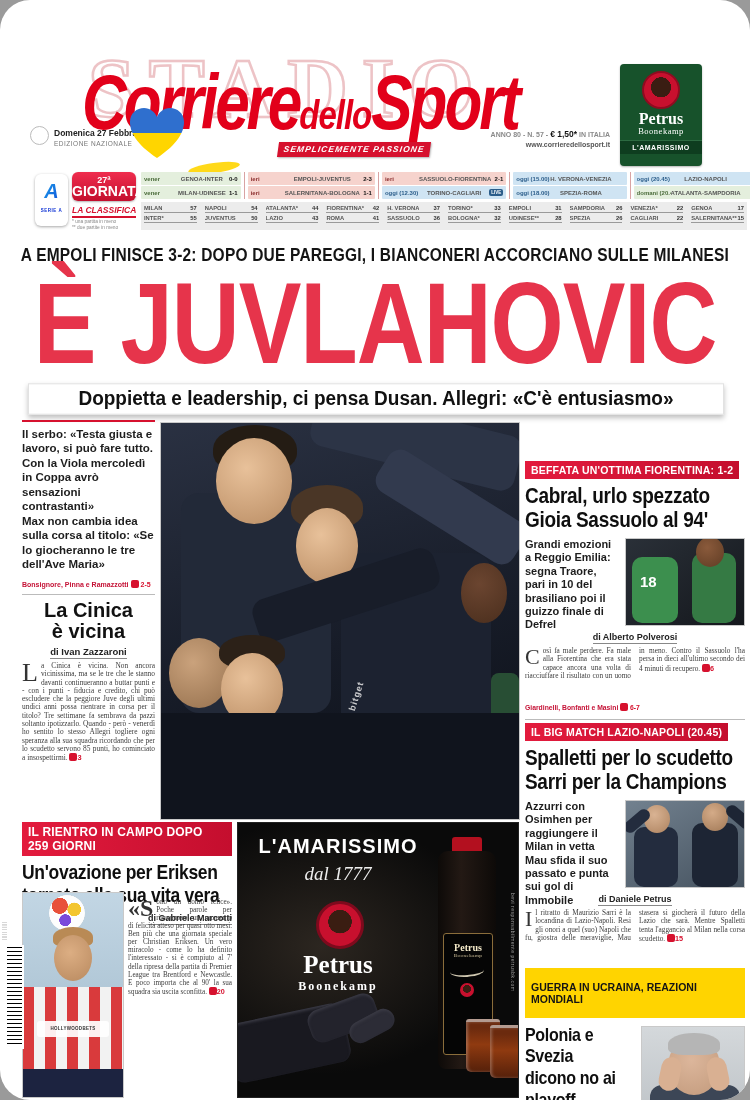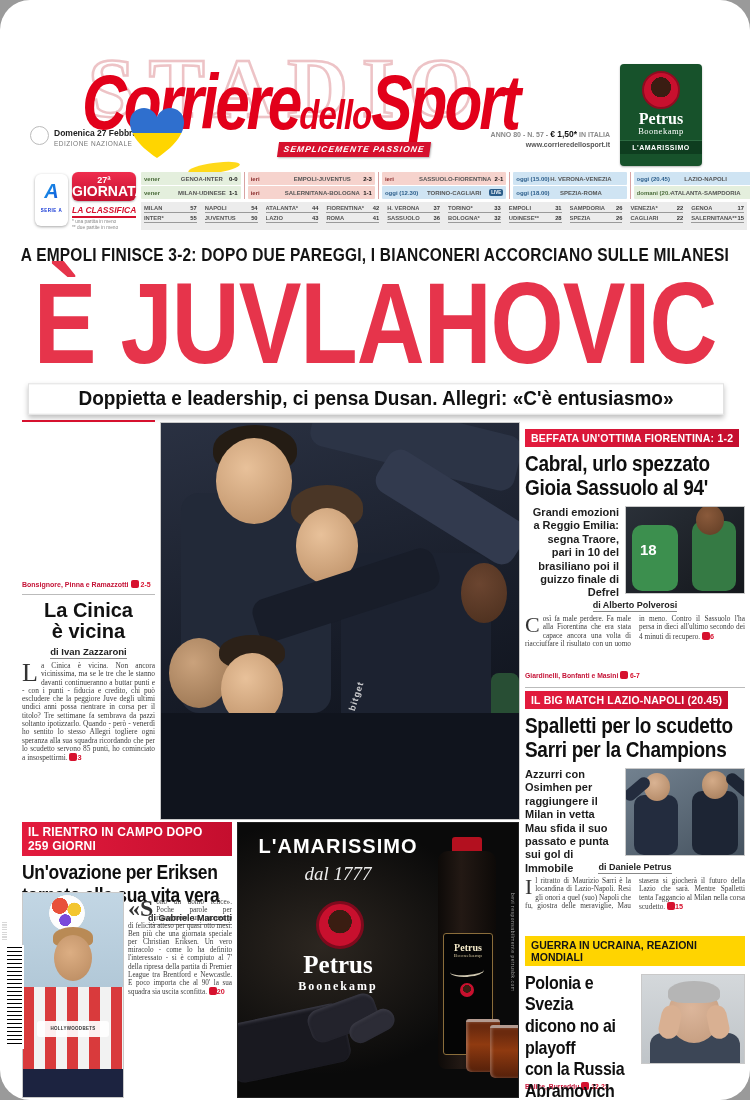--- a/index.html
+++ b/index.html
@@ -102,25 +102,25 @@
           background:linear-gradient(165deg,#2a3142 0%,#171c28 55%,#0b0e15 100%);}
   .head1{position:absolute;border-radius:50%;background:radial-gradient(circle at 40% 35%,#e8c19a,#b98c63);}
   .hair{position:absolute;border-radius:50% 50% 40% 40%;background:#241c14;}
   .jacket{position:absolute;background:#222938;border-radius:18px;}
   .sleeve{position:absolute;background:#2c3446;border-radius:14px;}
   .bitget{position:absolute;color:#e8e8e8;font-size:9px;font-weight:bold;letter-spacing:1px;
           transform:rotate(-72deg);opacity:.85;}
   .greenhint{position:absolute;background:#2e5d3a;opacity:.8;border-radius:8px;}
 
   
-  .rcol{left:525px;width:220px;}
+  .rcol{left:525px;width:220px;margin-top:32px;}
   .rlabel{display:inline-block;background:linear-gradient(90deg,#e31b3d,#c40e2e);color:#fff;
           font-weight:800;font-size:10.5px;padding:3px 6px;letter-spacing:.2px;}
   .ylabel{display:inline-block;background:#ffd400;color:#141414;font-weight:800;font-size:10.5px;
-          padding:3px 6px;}
+          padding:13px 6px;}
   .h2{font-weight:800;color:#0f0f0f;font-size:19px;line-height:20px;transform:scaleY(1.2);
       transform-origin:left top;letter-spacing:-.3px;}
   .leadtxt{font-size:11px;font-weight:bold;color:#1d1d1d;line-height:1.22;}
   .ctrby{text-align:center;font-size:9px;font-weight:bold;color:#222;}
   .ctrby span{border-bottom:1px solid #888;padding-bottom:1px;}
   .body2{column-count:2;column-gap:8px;font-size:7.3px;line-height:1.14;}
   .miniby{font-size:6.8px;font-weight:bold;color:#c51236;}
   .divider{height:1px;background:#bbb;}
   .sphoto{position:absolute;overflow:hidden;border:1px solid #c9c9c9;}
 
@@ -399,20 +399,22 @@
           </div>
       </div>
     </div>
   </div>
 
   <div class="abs kicker">A EMPOLI FINISCE 3-2: DOPO DUE PAREGGI, I BIANCONERI ACCORCIANO SULLE MILANESI</div>
   <div class="abs mainhead">È JUVLAHOVIC</div>
   <div class="abs deck">Doppietta e leadership, ci pensa Dusan. Allegri: «C'è entusiasmo»</div>
 
   <div class="abs redline"></div>
+  <div class="abs lquote pre">Il serbo: «Testa giusta e lavoro, si può fare tutto. Con la Viola mercoledì in Coppa avrò sensazioni contrastanti»
+Max non cambia idea sulla corsa al titolo: «Se lo giocheranno le tre dell'Ave Maria»</div>
   <div class="abs lby">
     <span>Bonsignore, Pinna e Ramazzotti</span>
     <span class="pref"></span>
     <span class="pnum">2-5</span>
   </div>
   <div class="abs gline"></div>
   <div class="abs cintitle pre">La Cinica
 è vicina</div>
   <div class="abs cinby"><span>di Ivan Zazzaroni</span></div>
   <div class="abs cinbody serif">
@@ -437,21 +439,21 @@
     <div class="greenhint" style="left:330px;top:250px;width:28px;height:130px;"></div>
     <div class="jacket" style="left:0px;top:290px;width:360px;height:110px;background:#10141d;border-radius:0;"></div>
     <div class="bitget" style="left:180px;top:268px;">bitget</div>
   </div>
 
   <div class="abs rcol" style="top:428px;">
     <span class="rlabel">BEFFATA UN'OTTIMA FIORENTINA: 1-2</span>
     <div class="h2 pre" style="margin-top:5px;">Cabral, urlo spezzato
 Gioia Sassuolo al 94'</div>
     <div style="position:relative;margin-top:14px;height:88px;">
-      <div class="leadtxt" style="width:94px;text-align:right;">Grandi emozioni a Reggio Emilia: segna Traore, pari in 10 del brasiliano poi il guizzo finale di Defrel</div>
+      <div class="leadtxt" style="width:94px;">Grandi emozioni a Reggio Emilia: segna Traore, pari in 10 del brasiliano poi il guizzo finale di Defrel</div>
       <div class="sphoto" style="left:100px;top:0;width:118px;height:86px;background:linear-gradient(140deg,#2a3038,#14171c);">
         <div style="position:absolute;left:6px;top:18px;width:46px;height:66px;background:#3c8f4e;border-radius:10px;"></div>
         <div style="position:absolute;left:66px;top:14px;width:44px;height:70px;background:#357a44;border-radius:10px;"></div>
         <div style="position:absolute;left:70px;top:-2px;width:28px;height:30px;border-radius:50%;background:radial-gradient(circle at 40% 35%,#8a5a3b,#5f3c24);"></div>
         <div style="position:absolute;left:14px;top:34px;color:#fff;font-weight:800;font-size:15px;">18</div>
       </div>
     </div>
     <div class="ctrby" style="margin-top:6px;"><span>di Alberto Polverosi</span></div>
     <div class="body2 serif" style="margin-top:5px;height:52px;">
       <span class="dcap" style="font-size:22px;line-height:19px;">C</span><span>osì fa male perdere. Fa male alla Fiorentina che era stata capace ancora una volta di riacciuffare il risultato con un uomo in meno. Contro il Sassuolo l'ha persa in dieci all'ultimo secondo dei 4 minuti di recupero.</span>

